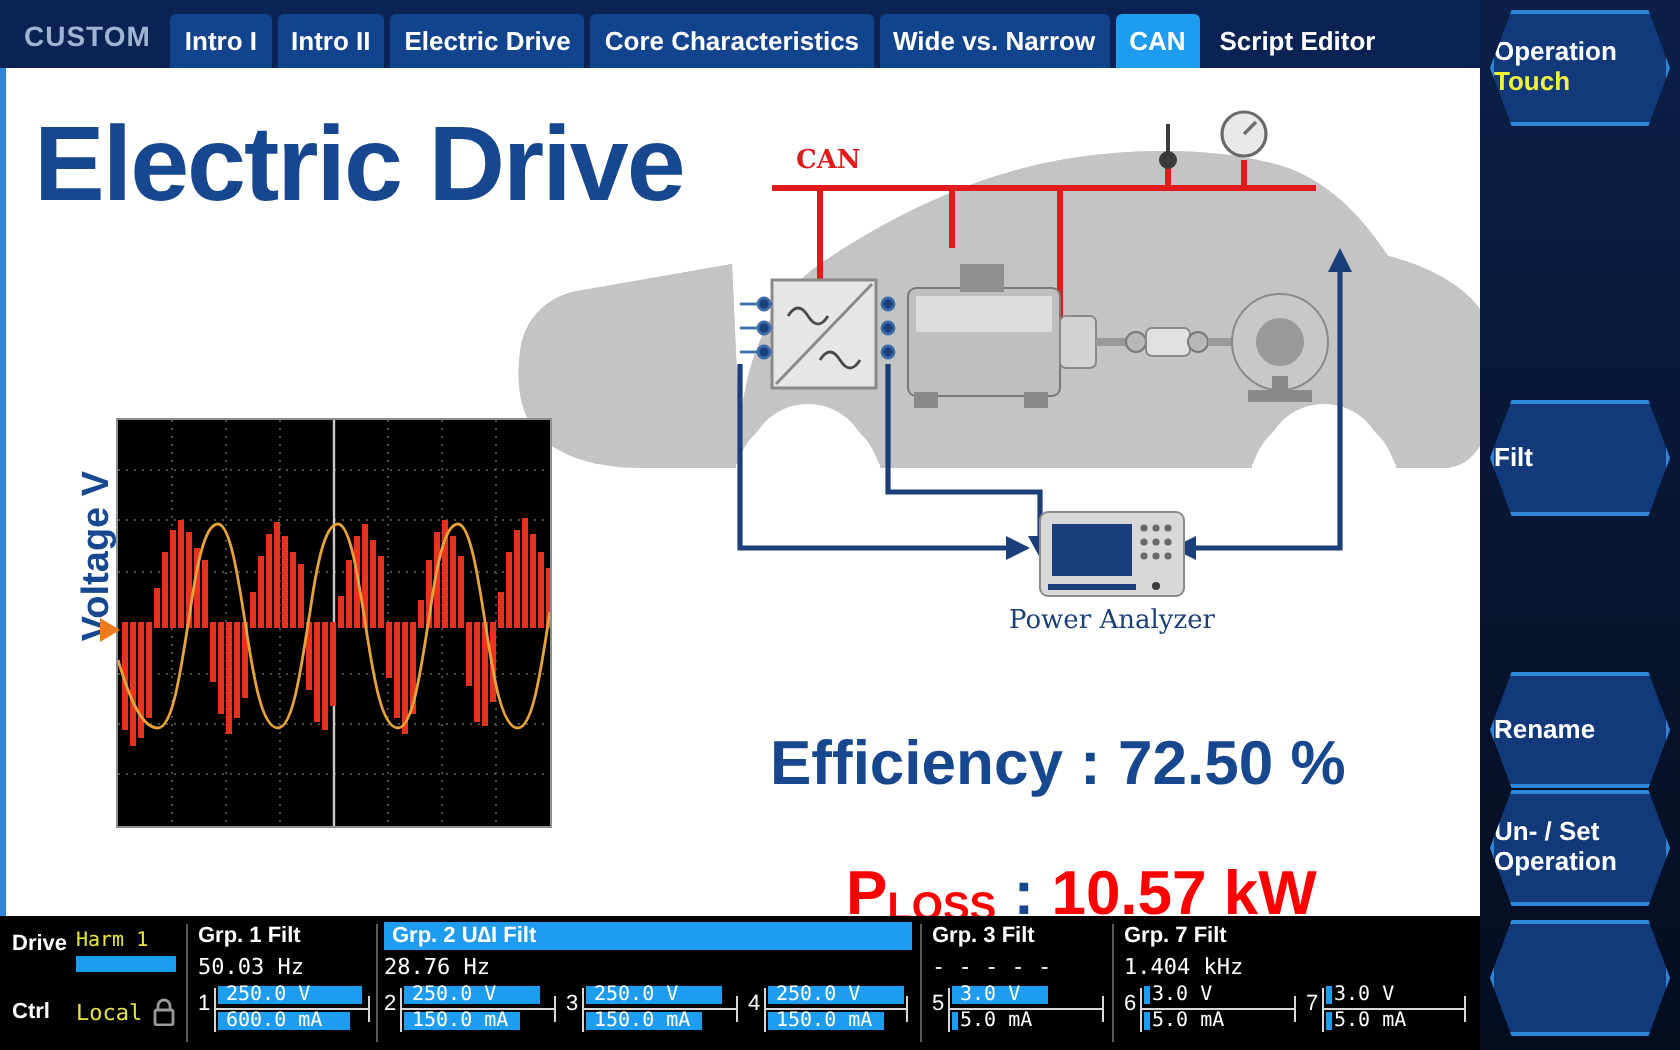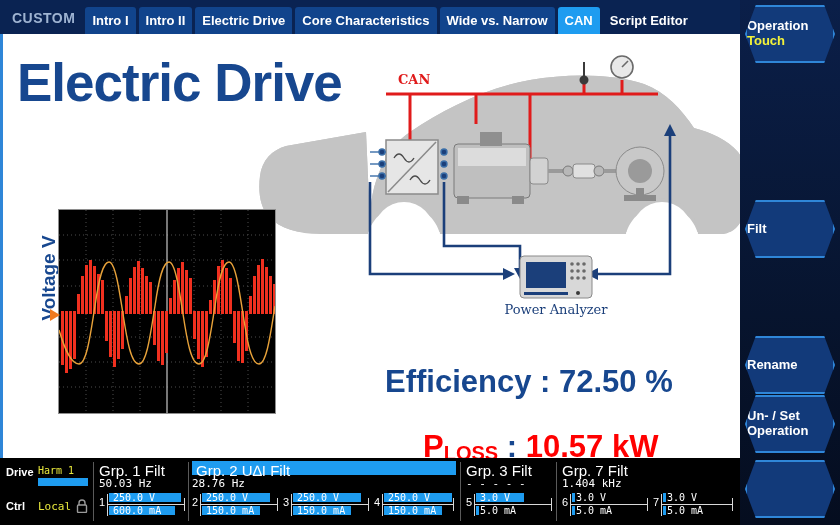--- a/index.html
+++ b/index.html
@@ -106,21 +106,21 @@
     color:#ffffff;
     font-family:"DejaVu Sans Mono", monospace;
     font-size:10px;
     overflow:hidden;
   }
   .status .sep{
     position:absolute;top:4px;width:1px;height:59px;background:#5a5a5a;
   }
   .lbl{color:#ffffff;font-family:"Liberation Sans",sans-serif;font-size:11px;font-weight:bold;}
   .yel{color:#e8e83c;}
-  .grphdr{color:#ffffff;font-family:"Liberation Sans",sans-serif;font-size:15px;font-weight:normal;white-space:nowrap;}
+  .grphdr{color:#ffffff;font-family:"Liberation Sans",sans-serif;font-size:11px;font-weight:bold;white-space:nowrap;}
   .grpfreq{color:#ffffff;font-size:11px;white-space:nowrap;}
   .chnum{color:#ffffff;font-size:11px;font-family:"Liberation Sans",sans-serif;}
   .bar{position:absolute;background:#1e9cf0;height:9px;}
   .barlabel{position:absolute;font-size:10px;color:#ffffff;white-space:nowrap;z-index:3;}
   .tick{position:absolute;background:#d8d8d8;}
 </style>
 </head>
 <body>
 
 <div id="app">

